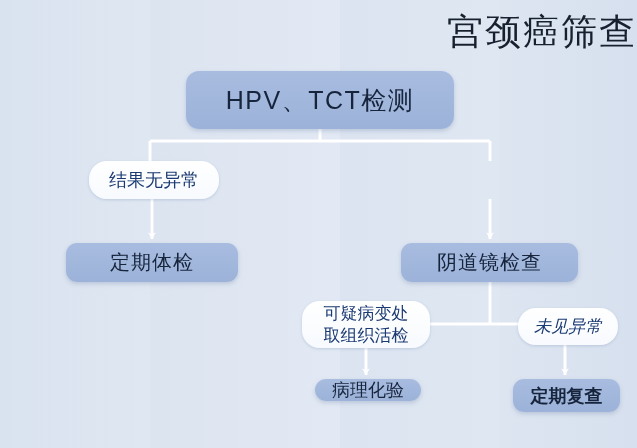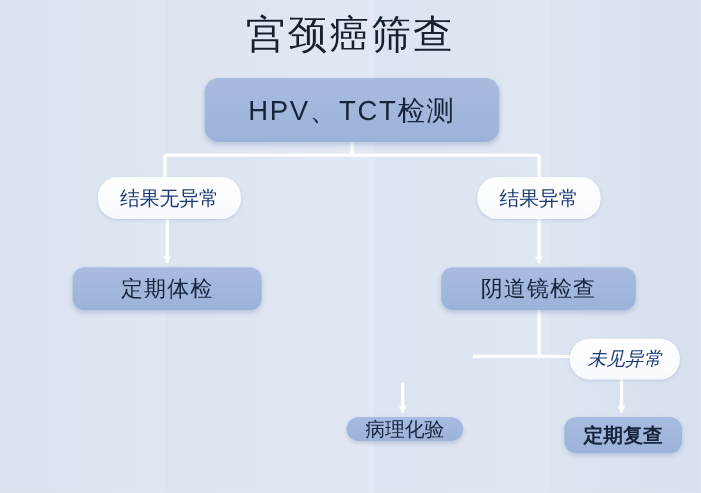--- a/index.html
+++ b/index.html
@@ -65,21 +65,21 @@
     border-radius: 18px;
     color: #1b3a73;
     box-shadow: 0 1px 3px rgba(140,160,195,0.40);
   }
 
   #title {
     position: absolute;
     left: 0;
     right: 0;
     top: 9px;
-    text-align: center;
+    text-align: right;
     font-size: 36px;
     line-height: 46px;
     letter-spacing: 2px;
     color: #16202e;
     font-weight: 400;
   }
 
   
   #node-main     { left: 186px; top: 71px;  width: 268px; height: 58px;
                    font-size: 25px; letter-spacing: 1.5px; border-radius: 13px; }
@@ -143,26 +143,27 @@
     <g stroke="#ffffff" stroke-width="3" fill="none">
       <path d="M366,348 L366,375" marker-end="url(#arrow)"></path>
       <path d="M565,345 L565,375" marker-end="url(#arrow)"></path>
     </g>
   </svg>
 
   <div class="node box" id="node-main">HPV、TCT检测</div>
 
   <div class="node label" id="label-normal">结果无异常</div>
 
-  <div class="node label" id="label-abnormal">结果异常</div>
 
   <div class="node box" id="node-colpo">阴道镜检查</div>
 
   <div class="node box" id="node-checkup">定期体检</div>
 
+  <div class="node label" id="label-biopsy">可疑病变处
+取组织活检</div>
 
   <div class="node label" id="label-nofind">未见异常</div>
 
   <div class="node box" id="node-pathology">病理化验</div>
 
   <div class="node box" id="node-recheck">定期复查</div>
 
 </div>
 
 </body></html>

